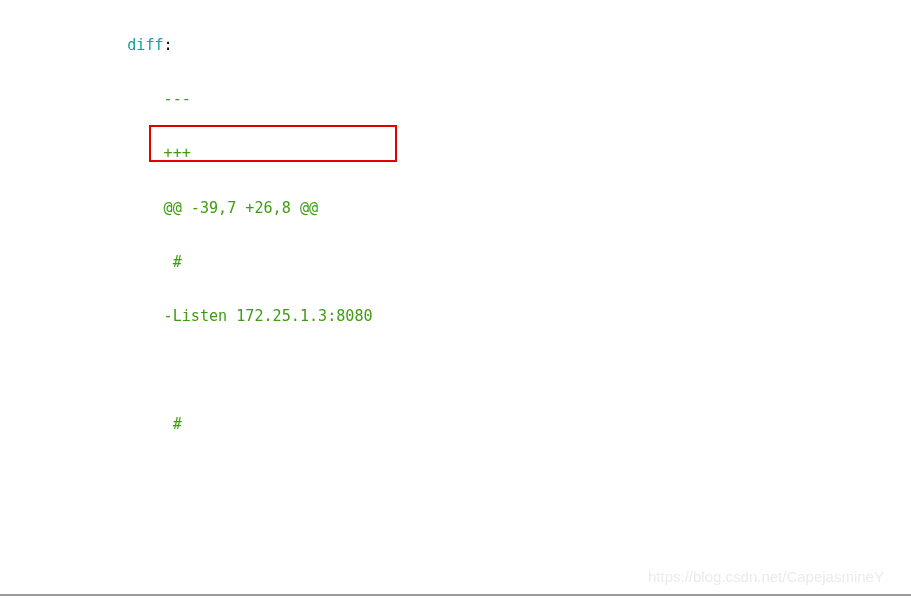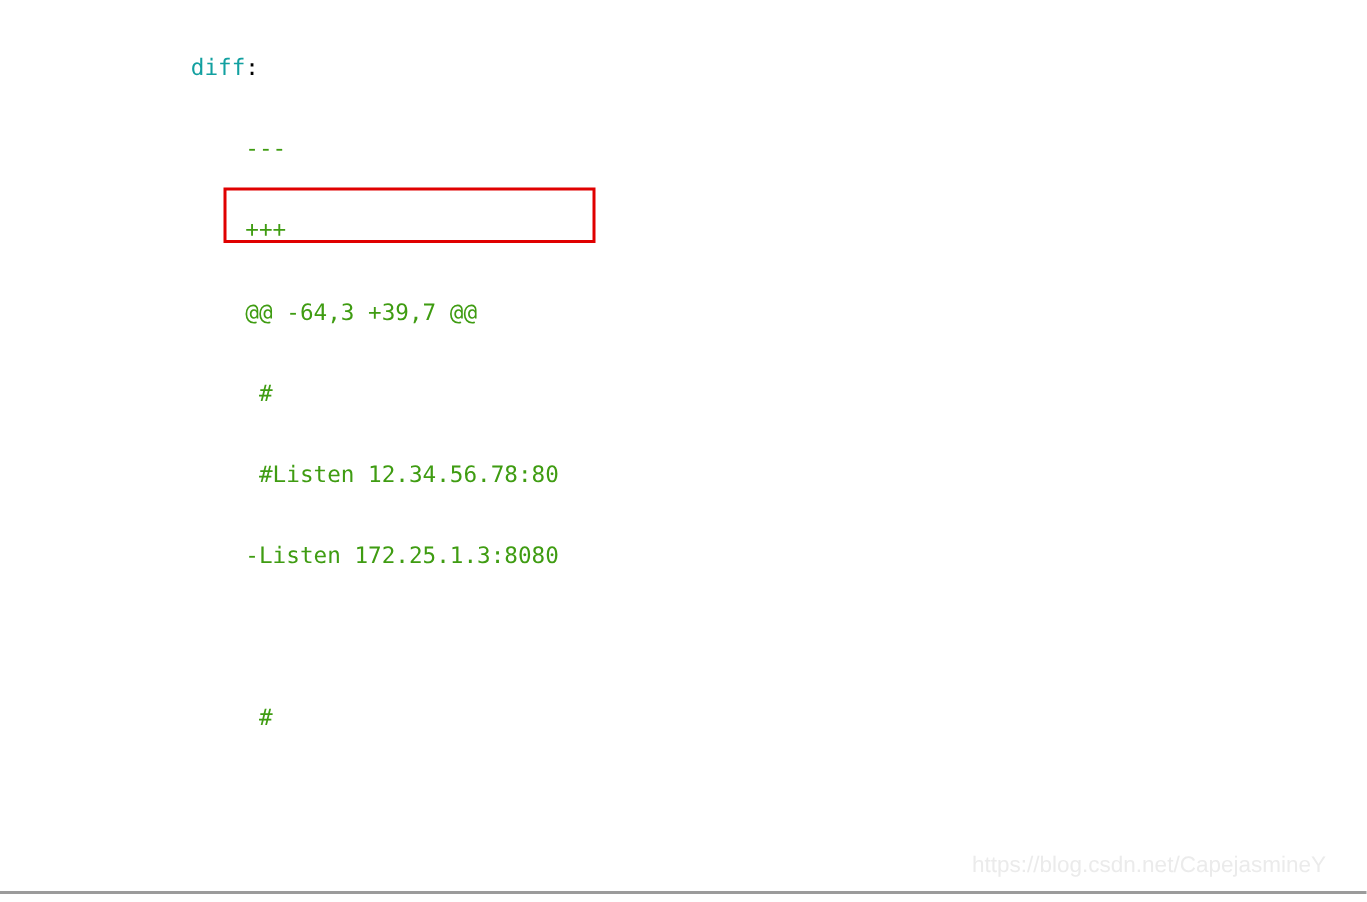--- a/index.html
+++ b/index.html
@@ -74,23 +74,22 @@
 </style>
 </head>
 <body>
 
 <div id="terminal">
 
   <div class="screen">
     <div class="row"><span class="teal">              diff</span><span class="black">:</span></div>
     <div class="row green">                  ---</div>
     <div class="row green">                  +++</div>
-    <div class="row green">                  @@ -64,3 +39,7 @@</div>
+    <div class="row green">                  @@ -39,7 +26,8 @@</div>
     <div class="row green">                   #</div>
-    <div class="row green">                   #Listen 12.34.56.78:80</div>
     <div class="row green">                  -Listen 172.25.1.3:8080</div>
     <div class="row"></div>
     <div class="row green">                   #</div>
     
     
     
     
     
     
     

